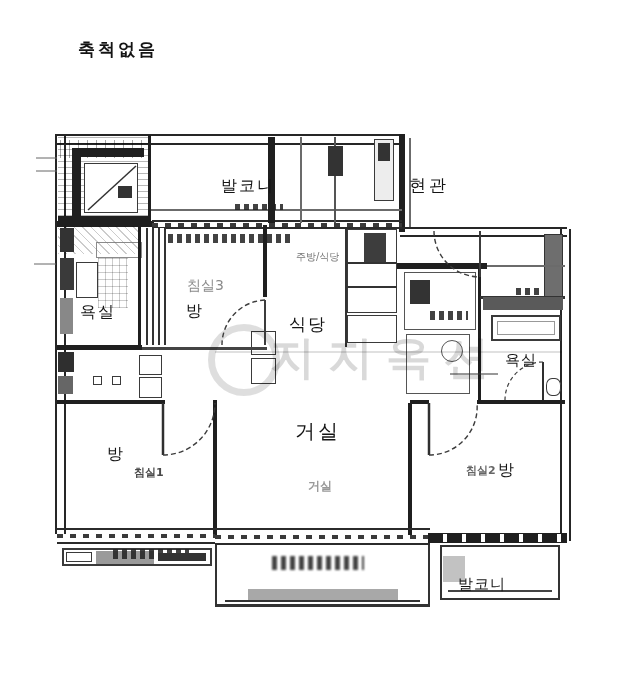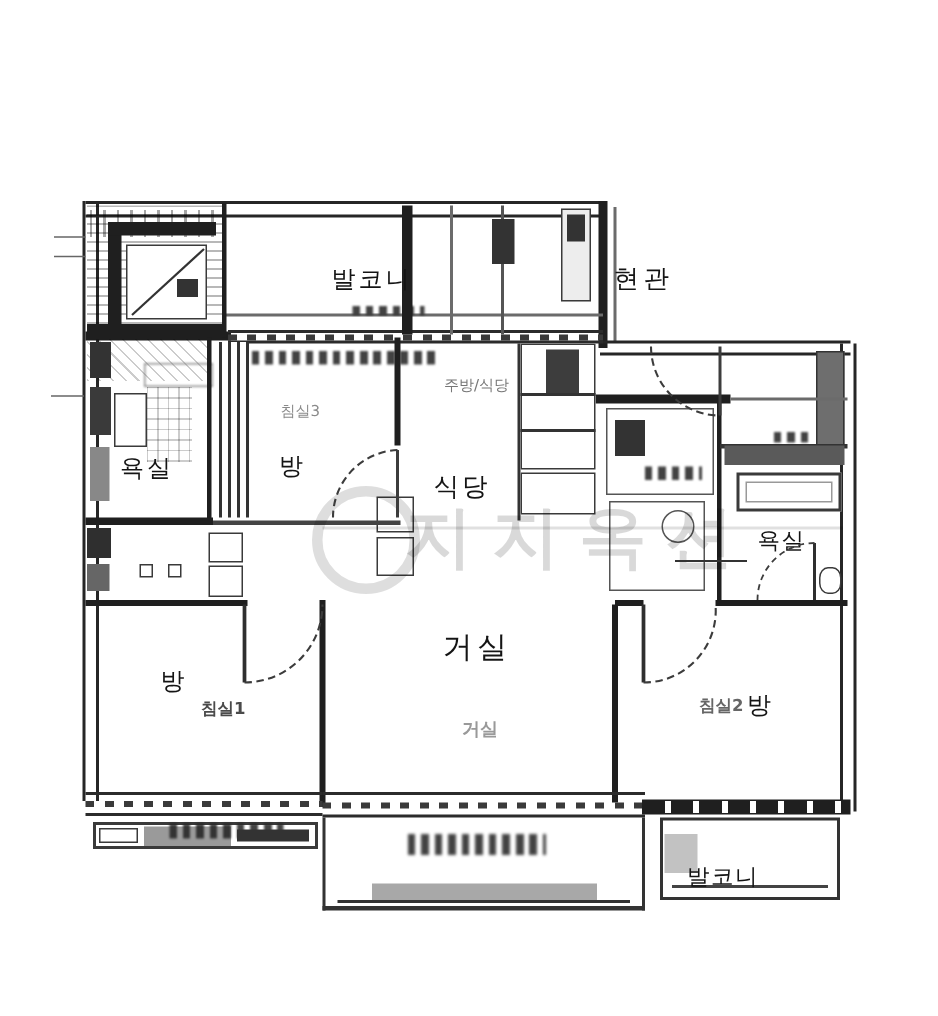--- a/index.html
+++ b/index.html
@@ -28,20 +28,21 @@
   .stripes-v{background:repeating-linear-gradient(90deg,#333 0 2px,#fff 2px 6px)}
   .wm-circle{position:absolute;border:7px solid rgba(0,0,0,.13);border-radius:50%}
   .wm-text{position:absolute;font-size:45px;font-weight:bold;color:rgba(0,0,0,.15);letter-spacing:13px}
   svg.overlay{position:absolute;left:0;top:0;pointer-events:none}
 </style>
 </head>
 <body>
 
 <div id="canvas">
 
+  <div class="lbl" style="left:78px;top:38px;font-size:17px;letter-spacing:3px;font-weight:600">축척없음</div>
 
   <div class="dbl-h" style="left:57px;top:134px;width:346px;height:7px"></div>
   <div class="dbl-v" style="left:55px;top:134px;width:7px;height:400px"></div>
   <div class="wall" style="left:399px;top:134px;width:6px;height:98px"></div>
   <div class="thin" style="left:409px;top:138px;width:2px;height:90px"></div>
   <div class="dbl-h" style="left:400px;top:227px;width:167px;height:6px"></div>
   <div class="dbl-v" style="left:560px;top:229px;width:7px;height:312px"></div>
 
   <div class="wall" style="left:57px;top:221px;width:97px;height:6px"></div>
   <div class="win" style="left:152px;top:220px;width:250px;height:9px"></div>
@@ -75,21 +76,21 @@
   <div class="fill grid" style="left:98px;top:258px;width:30px;height:50px"></div>
   <div class="fill" style="left:60px;top:258px;width:14px;height:32px;background:#3a3a3a"></div>
   <div class="box" style="left:76px;top:262px;width:22px;height:36px"></div>
   <div class="fill" style="left:60px;top:298px;width:13px;height:36px;background:#888"></div>
   <div class="wall" style="left:138px;top:225px;width:3px;height:122px"></div>
   <div class="fill stripes-v" style="left:146px;top:228px;width:20px;height:117px"></div>
   <div class="lbl" style="left:80px;top:302px;font-size:16px;letter-spacing:2px">욕실</div>
 
   <div class="wall" style="left:263px;top:225px;width:3.5px;height:72px"></div>
   <div class="blur" style="left:168px;top:234px;width:122px;height:9px"></div>
-  <div class="sub" style="left:187px;top:267px;font-size:10px;color:#8a8a8a">침실3</div>
+  <div class="sub" style="left:187px;top:277px;font-size:14px;color:#8a8a8a">침실3</div>
   <div class="lbl" style="left:186px;top:301px;font-size:16px">방</div>
 
   <div class="sub" style="left:296px;top:250px;font-size:10px;color:#777">주방/식당</div>
   <div class="lbl" style="left:289px;top:313px;font-size:17px;letter-spacing:2px">식당</div>
   <div class="thin" style="left:345px;top:229px;width:2px;height:118px;background:#333"></div>
   <div class="box" style="left:347px;top:229px;width:50px;height:84px"></div>
   <div class="fill" style="left:364px;top:233px;width:22px;height:30px;background:#3d3d3d"></div>
   <div class="thin" style="left:347px;top:262px;width:50px;height:1.5px;background:#333"></div>
   <div class="thin" style="left:347px;top:286px;width:50px;height:1.5px;background:#333"></div>
   <div class="box" style="left:347px;top:315px;width:50px;height:28px"></div>

